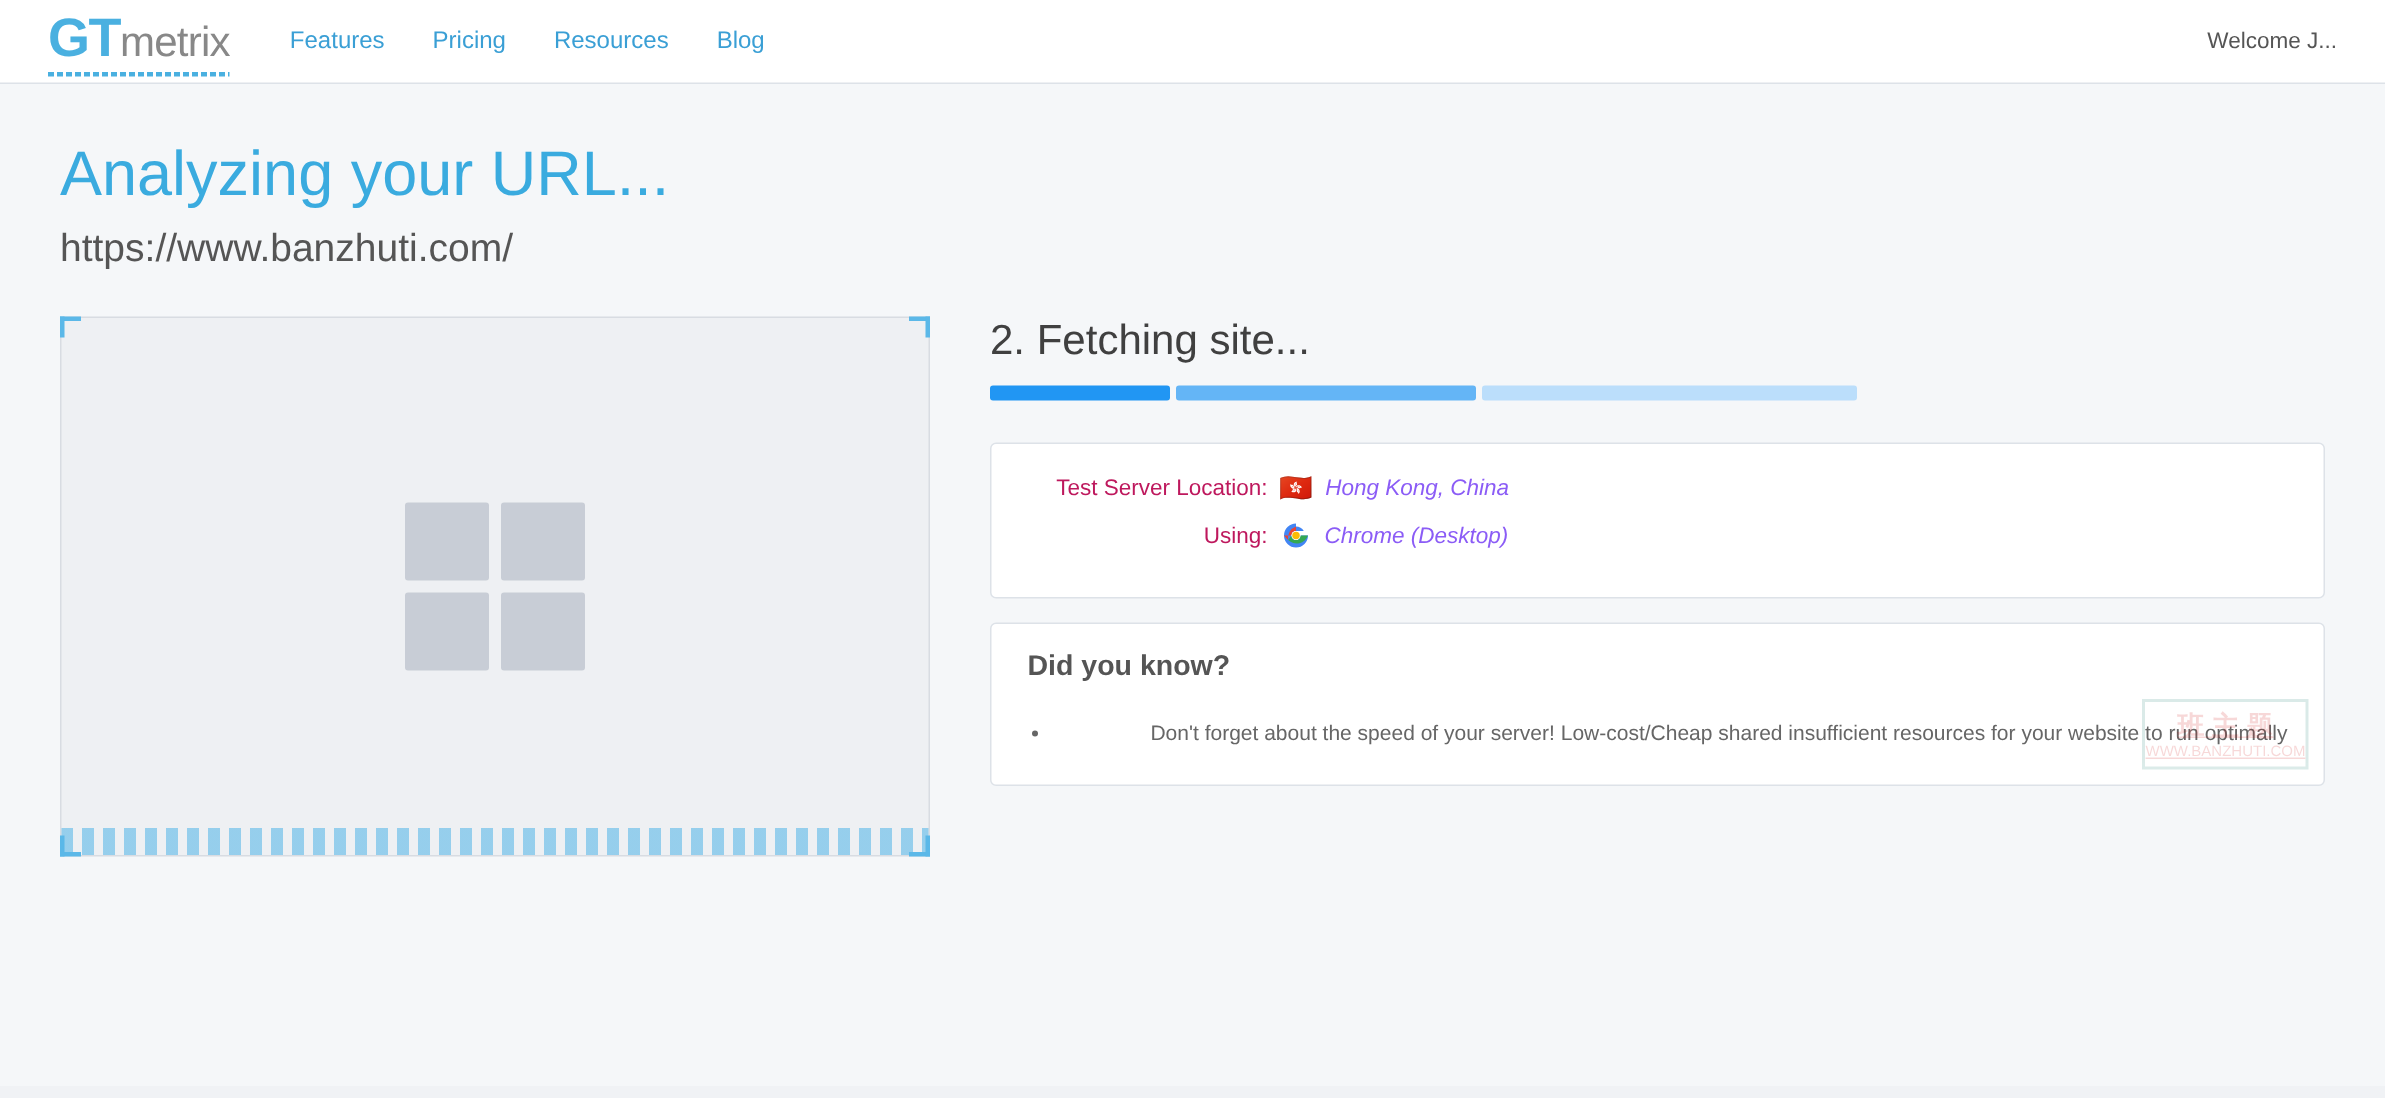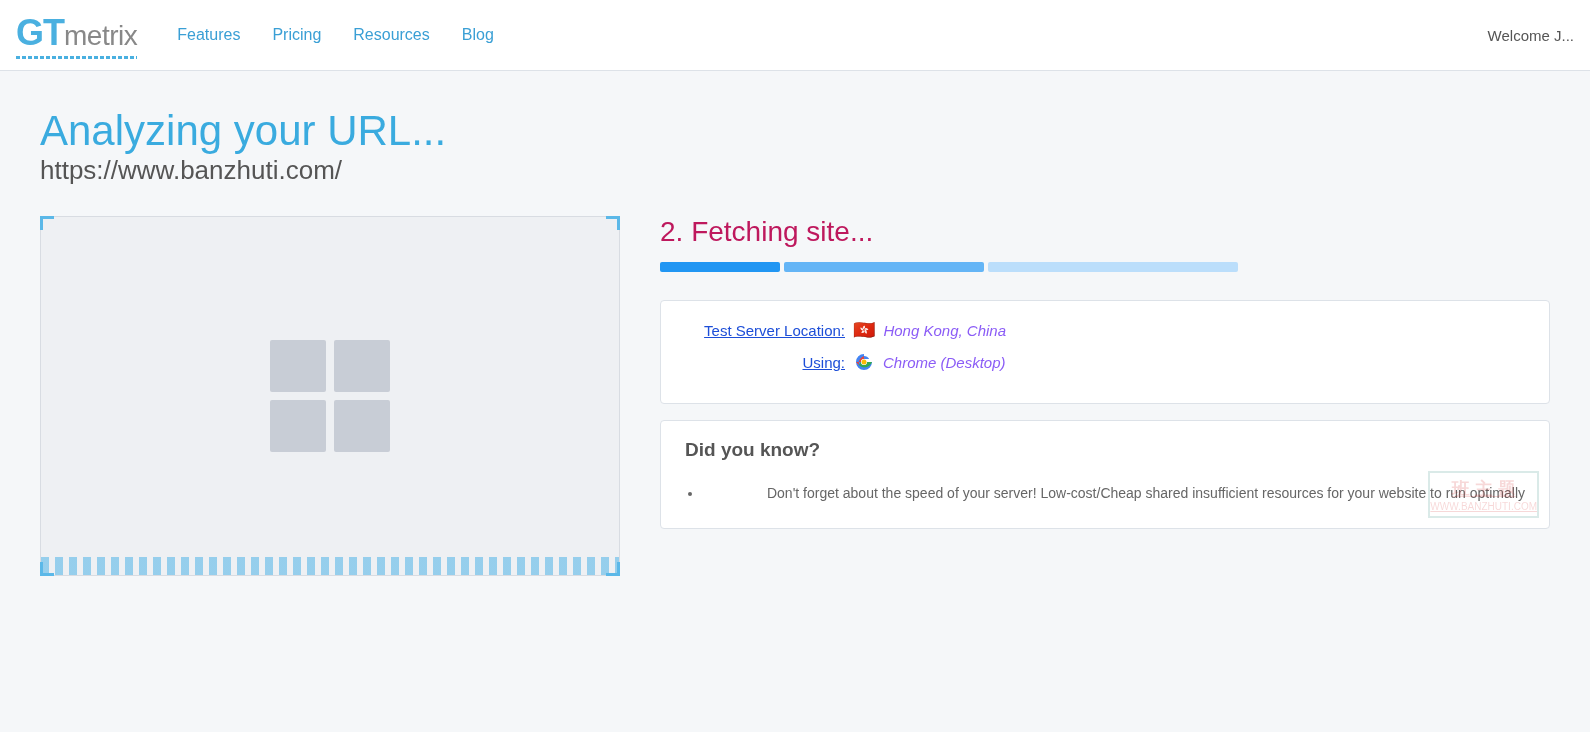--- a/index.html
+++ b/index.html
@@ -4,22 +4,22 @@
   <style>
     * { box-sizing: border-box; margin: 0; padding: 0; }
     body { font-family: Arial, sans-serif; background: #f0f2f5; min-height: 732px; }
 
     
     .header {
       background: #ffffff;
       border-bottom: 1px solid #dde2e8;
       display: flex;
       align-items: center;
-      padding: 0 16px;
-      height: 71px;
+      padding: 0 32px;
+      height: 56px;
     }
     .logo {
       display: flex;
       align-items: baseline;
       margin-right: 40px;
     }
     .logo-gt {
       font-size: 36px;
       font-weight: bold;
       color: #4ab0e0;
@@ -59,20 +59,21 @@
     .main {
       background: #f5f7f9;
       padding: 36px 40px 0 40px;
       min-height: 668px;
     }
 
     .page-title {
       font-size: 42px;
       color: #3aabdf;
       font-weight: normal;
+      margin-bottom: 10px;
     }
     .page-url {
       font-size: 26px;
       color: #555;
       font-weight: normal;
       margin-bottom: 30px;
     }
 
     .content-row {
       display: flex;
@@ -124,21 +125,21 @@
     .screenshot-corner-br { bottom: -1px; right: -1px; border-bottom: 3px solid #5bb8e8; border-right: 3px solid #5bb8e8; }
 
     
     .right-panel {
       flex: 1;
       min-width: 0;
     }
 
     .step-heading {
       font-size: 28px;
-      color: #be185d;
+      color: #404040;
       font-weight: normal;
       margin-bottom: 14px;
     }
 
     
     .progress-bar-container {
       display: flex;
       gap: 4px;
       margin-bottom: 28px;
       height: 10px;
@@ -173,25 +174,24 @@
       align-items: center;
       gap: 8px;
       margin-bottom: 10px;
       font-size: 15px;
       color: #555;
     }
     .info-card-row:last-child {
       margin-bottom: 12px;
     }
     .info-label {
-      color: #1d4ed8;
+      color: #be185d;
       min-width: 160px;
       text-align: right;
       font-size: 15px;
-      text-decoration: underline;
     }
     .info-value {
       color: #8b5cf6;
       font-size: 15px;
       font-style: italic;
     }
 
     
     .chrome-icon {
       display: inline-flex;

